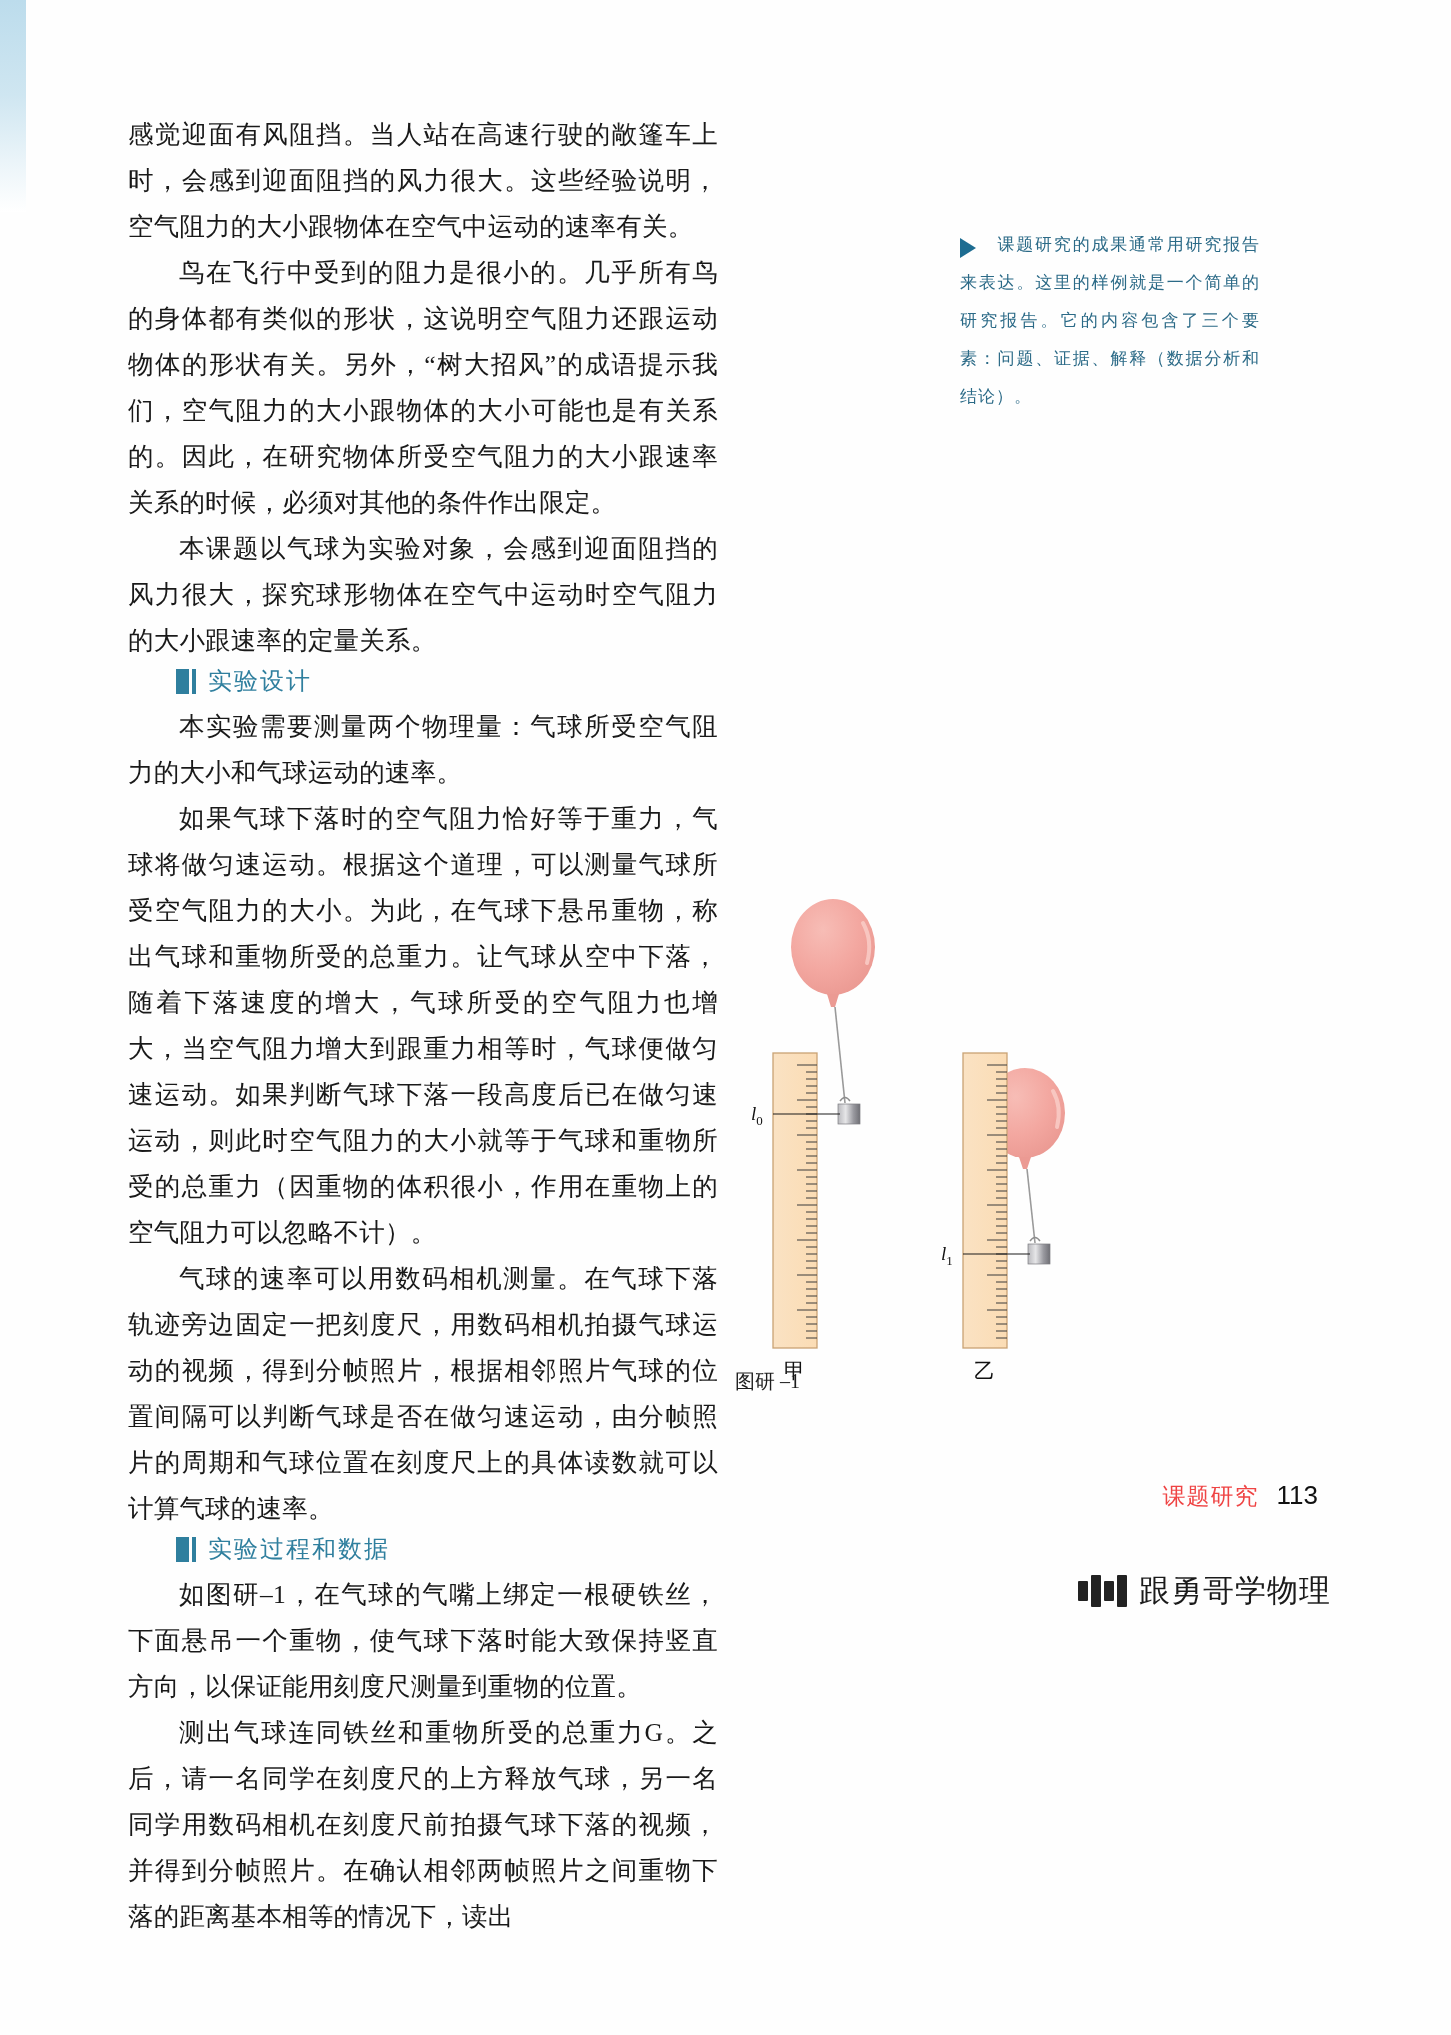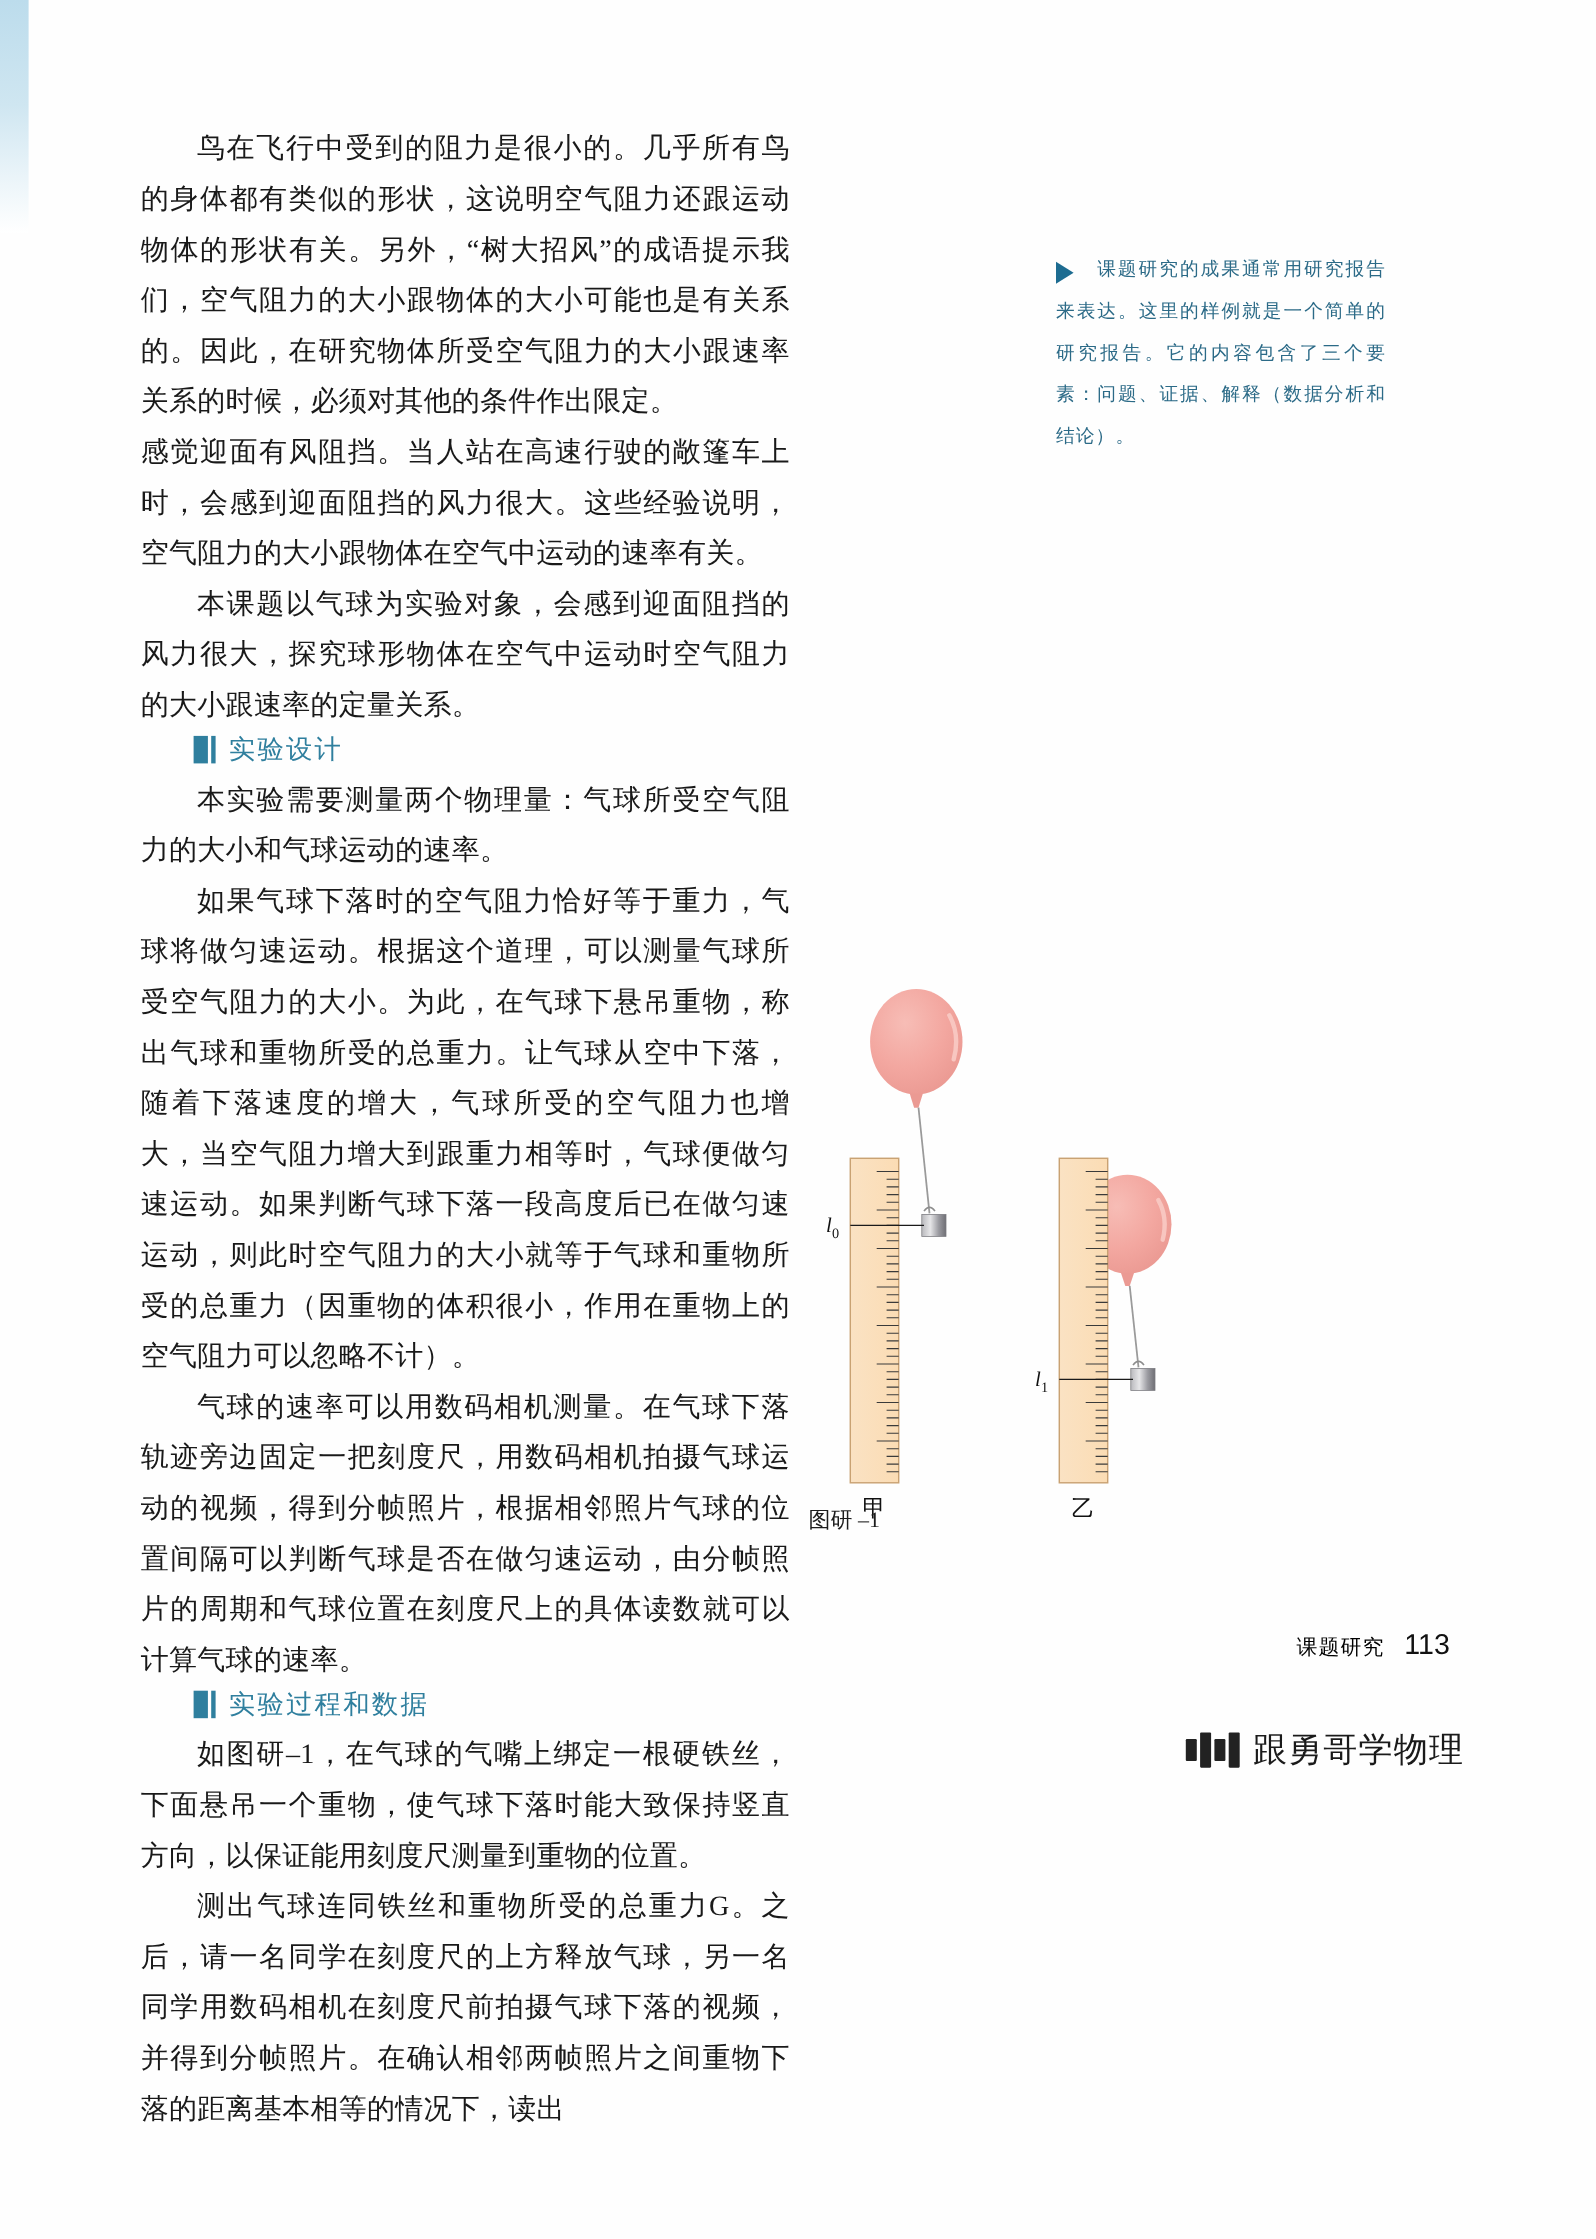--- a/index.html
+++ b/index.html
@@ -130,22 +130,22 @@
   
   #footer {
     position: absolute;
     right: 133px;
     top: 1480px;
     display: flex;
     align-items: baseline;
     gap: 18px;
   }
   #footer .chapter {
-    font-size: 19px;
-    color: #000000;
+    font-size: 23px;
+    color: #ef4444;
     letter-spacing: 1px;
   }
   #footer .pageno {
     font-size: 26px;
     color: #111;
     font-family: "Liberation Sans", "DejaVu Sans", sans-serif;
   }
 
   
   #watermark {
@@ -176,22 +176,22 @@
 </style>
 </head>
 <body>
 
 <div id="page">
 
   <div id="edge-bar"></div>
 
   <div id="main-column">
 
+    <p class="para">感觉迎面有风阻挡。当人站在高速行驶的敞篷车上时，会感到迎面阻挡的风力很大。这些经验说明，空气阻力的大小跟物体在空气中运动的速率有关。</p>
     <p class="para indent">鸟在飞行中受到的阻力是很小的。几乎所有鸟的身体都有类似的形状，这说明空气阻力还跟运动物体的形状有关。另外，“树大招风”的成语提示我们，空气阻力的大小跟物体的大小可能也是有关系的。因此，在研究物体所受空气阻力的大小跟速率关系的时候，必须对其他的条件作出限定。</p>
-    <p class="para">感觉迎面有风阻挡。当人站在高速行驶的敞篷车上时，会感到迎面阻挡的风力很大。这些经验说明，空气阻力的大小跟物体在空气中运动的速率有关。</p>
     <p class="para indent">本课题以气球为实验对象，会感到迎面阻挡的风力很大，探究球形物体在空气中运动时空气阻力的大小跟速率的定量关系。</p>
 
     <div class="section-head">
       <span class="bar-thick"></span>
       <span class="bar-thin"></span>
       <span class="head-text">实验设计</span>
     </div>
 
     <p class="para indent">本实验需要测量两个物理量：气球所受空气阻力的大小和气球运动的速率。</p>
     <p class="para indent">如果气球下落时的空气阻力恰好等于重力，气球将做匀速运动。根据这个道理，可以测量气球所受空气阻力的大小。为此，在气球下悬吊重物，称出气球和重物所受的总重力。让气球从空中下落，随着下落速度的增大，气球所受的空气阻力也增大，当空气阻力增大到跟重力相等时，气球便做匀速运动。如果判断气球下落一段高度后已在做匀速运动，则此时空气阻力的大小就等于气球和重物所受的总重力（因重物的体积很小，作用在重物上的空气阻力可以忽略不计）。</p>

